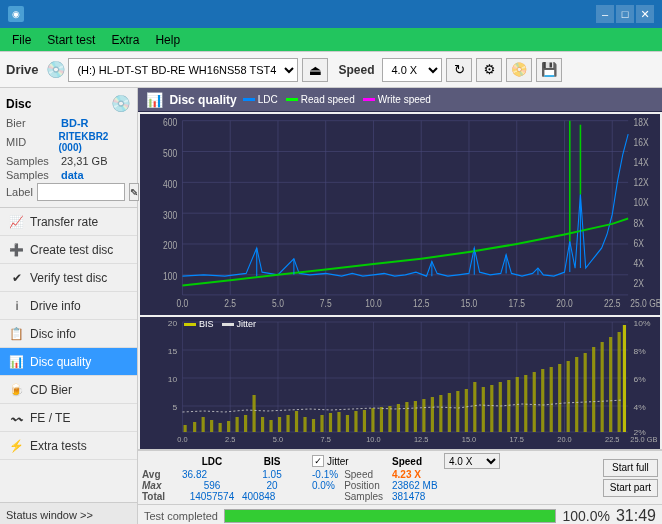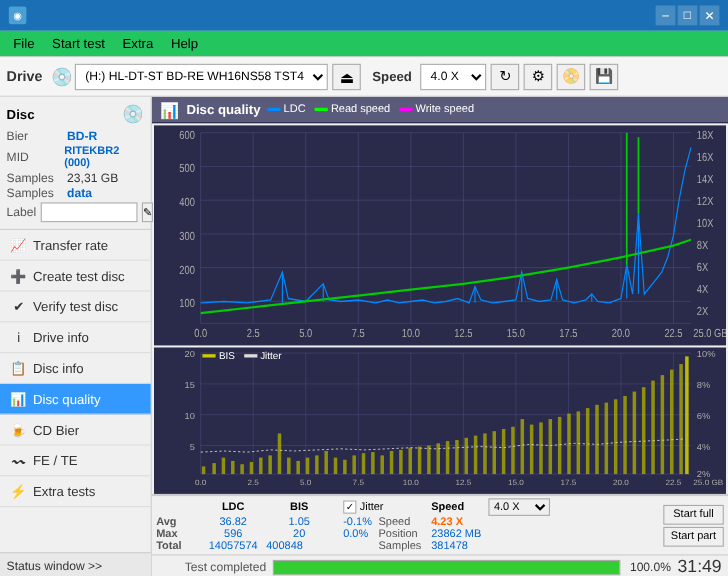--- a/index.html
+++ b/index.html
@@ -49,24 +49,24 @@
     .sidebar-status { height: 24px; display: flex; align-items: center; padding: 0 6px; border-top: 1px solid #ccc; background: #e8e8e8; cursor: pointer; font-size: 11px; color: #333; }
     .content-header { background: #5a5a7a; height: 24px; display: flex; align-items: center; padding: 0 8px; gap: 6px; border-bottom: 1px solid #2a2a4a; }
     .content-title { color: white; font-size: 12px; font-weight: bold; }
     .legend { display: flex; gap: 8px; }
     .legend-item { display: flex; align-items: center; gap: 3px; font-size: 10px; color: white; }
     .legend-dot { width: 12px; height: 3px; }
     .start-btn { height: 18px; background: #f0f0f0; border: 1px solid #aaa; cursor: pointer; font-size: 10px; padding: 0 6px; white-space: nowrap; }
     
     
     .progress-bar-area { height: 22px; display: flex; align-items: center; gap: 6px; background: #f0f0f0; border-top: 1px solid #ccc; padding: 2px 6px; }
-    .progress-label { font-size: 11px; color: #555; margin-left: 24px; }
+    .progress-label { font-size: 11px; color: #555; }
     .progress-outer { flex: 1; height: 14px; border: 1px solid #aaa; background: white; }
     .progress-inner { height: 100%; background: #33cc33; }
-    .progress-pct { font-size: 11px; color: #333; min-width: 40px; text-align: right; }
+    .progress-pct { font-size: 14px; color: #333; min-width: 40px; text-align: right; }
     .progress-time { font-size: 16px; color: #333; }
     
     .content-wrapper { flex: 1; display: flex; flex-direction: column; overflow: hidden; }
     .charts-wrapper { flex: 1; display: flex; flex-direction: column; }
     
     .bottom-content { background: #f0f0f0; border-top: 1px solid #ccc; }
     
     
     .grid-line { stroke: #4a4a7a; stroke-width: 0.5; }
     .axis-label { fill: #aaa; font-size: 8px; }
@@ -417,30 +417,30 @@
             </td>
             <td style="width:50px;font-weight:bold;">Speed</td>
             <td style="width:60px;text-align:center;">
               <select style="font-size:10px;height:16px;border:1px solid #aaa;width:56px;">
                 <option>4.0 X</option>
               </select>
             </td>
           </tr>
           <tr>
             <td style="color:#555;font-weight:bold;">Avg</td>
-            <td style="text-align:center;color:#0066cc;">36.82</td>
+            <td style="text-align:left;color:#0066cc;">36.82</td>
             <td style="text-align:center;color:#0066cc;">1.05</td>
             <td></td>
             <td style="color:#0066cc;">-0.1%</td>
             <td style="color:#555;">Speed</td>
             <td style="color:#ff6600;font-weight:bold;">4.23 X</td>
             <td></td>
           </tr>
           <tr>
-            <td style="color:#555;font-weight:bold;">Max</td>
+            <td style="color:#555;font-weight:bold;font-style:italic;">Max</td>
             <td style="text-align:center;color:#0066cc;">596</td>
             <td style="text-align:center;color:#0066cc;">20</td>
             <td></td>
             <td style="color:#0066cc;">0.0%</td>
             <td style="color:#555;">Position</td>
             <td style="color:#0066cc;">23862 MB</td>
             <td></td>
           </tr>
           <tr>
             <td style="color:#555;font-weight:bold;margin-left:47px;">Total</td>

